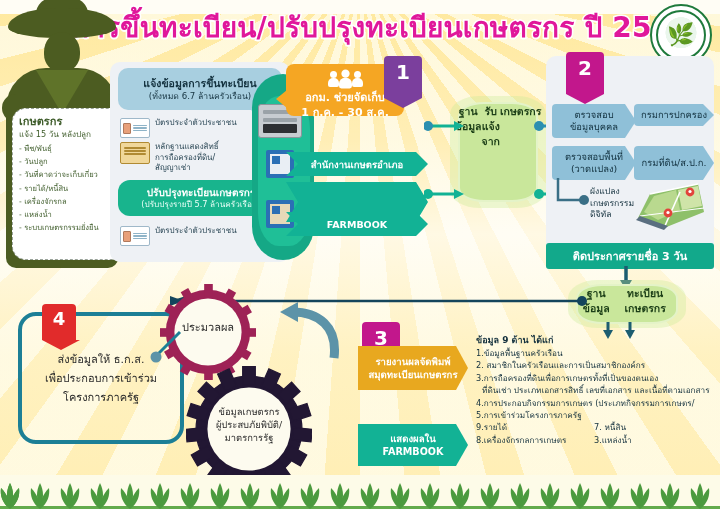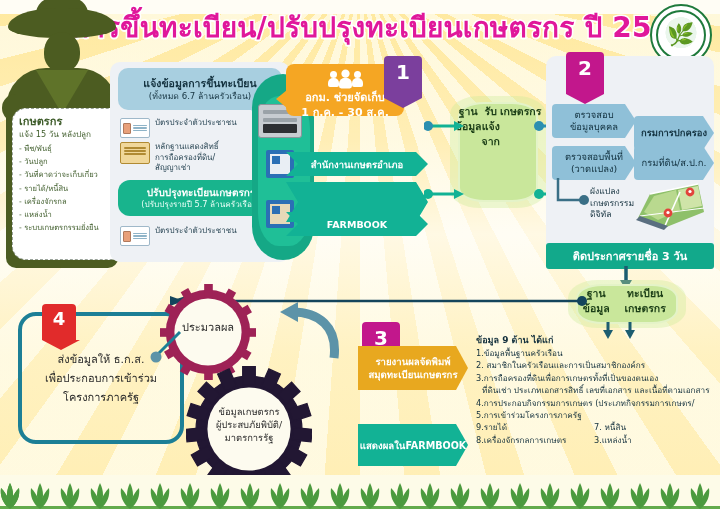--- a/index.html
+++ b/index.html
@@ -143,21 +143,21 @@
   .tealband{position:absolute;left:546px;top:243px;width:168px;height:26px;background:#12a98b;
     border-radius:3px;display:flex;align-items:center;justify-content:center;color:#fff;font-size:11px;font-weight:bold;}
   .mapimg{position:absolute;left:634px;top:178px;width:74px;height:52px;}
 
   
   .p3{left:352px;top:330px;width:358px;height:140px;background:#eef1f5;border-radius:10px;}
   .p3-orange{position:absolute;left:358px;top:346px;width:110px;height:44px;background:#e8a81f;color:#fff;
     display:flex;flex-direction:column;align-items:center;justify-content:center;font-size:9.6px;line-height:13px;font-weight:bold;
     clip-path:polygon(0 0, calc(100% - 12px) 0, 100% 50%, calc(100% - 12px) 100%, 0 100%);}
   .p3-teal{position:absolute;left:358px;top:424px;width:110px;height:42px;background:#12b295;color:#fff;
-    display:flex;flex-direction:row;align-items:center;justify-content:center;font-size:9.6px;line-height:13px;font-weight:bold;
+    display:flex;flex-direction:column;align-items:center;justify-content:center;font-size:9.6px;line-height:13px;font-weight:bold;
     clip-path:polygon(0 0, calc(100% - 12px) 0, 100% 50%, calc(100% - 12px) 100%, 0 100%);}
   .ninelist{position:absolute;left:476px;top:334px;width:236px;}
   .ninelist .hd{font-size:9px;color:#13303d;font-weight:bold;line-height:13px;}
   .ninelist .li{font-size:8.2px;color:#13303d;line-height:12.4px;white-space:nowrap;}
   .ninelist .li.ind{padding-left:6px;}
   .two{display:flex;}
   .two .a{width:118px;}
 
   
   .p4{position:absolute;left:18px;top:312px;width:166px;height:132px;background:transparent;
@@ -339,21 +339,21 @@
 
   <div class="panel p2"></div>
   <div class="badge badge-magenta" style="left:566px;top:52px;">
     <span>2</span>
   </div>
 
   <div class="bluebox" style="left:552px;top:104px;width:84px;height:34px;">
     <span>ตรวจสอบ</span>
     <span>ข้อมูลบุคคล</span>
   </div>
-  <div class="bluebox" style="left:634px;top:116px;width:80px;height:34px;font-weight:bold;">
+  <div class="bluebox" style="left:634px;top:104px;width:80px;height:22px;">
     <span>กรมการปกครอง</span>
   </div>
   <div class="bluebox" style="left:552px;top:146px;width:84px;height:34px;">
     <span>ตรวจสอบพื้นที่</span>
     <span>(วาดแปลง)</span>
   </div>
   <div class="bluebox" style="left:634px;top:146px;width:80px;height:34px;">
     <span>กรมที่ดิน/ส.ป.ก.</span>
   </div>
 

